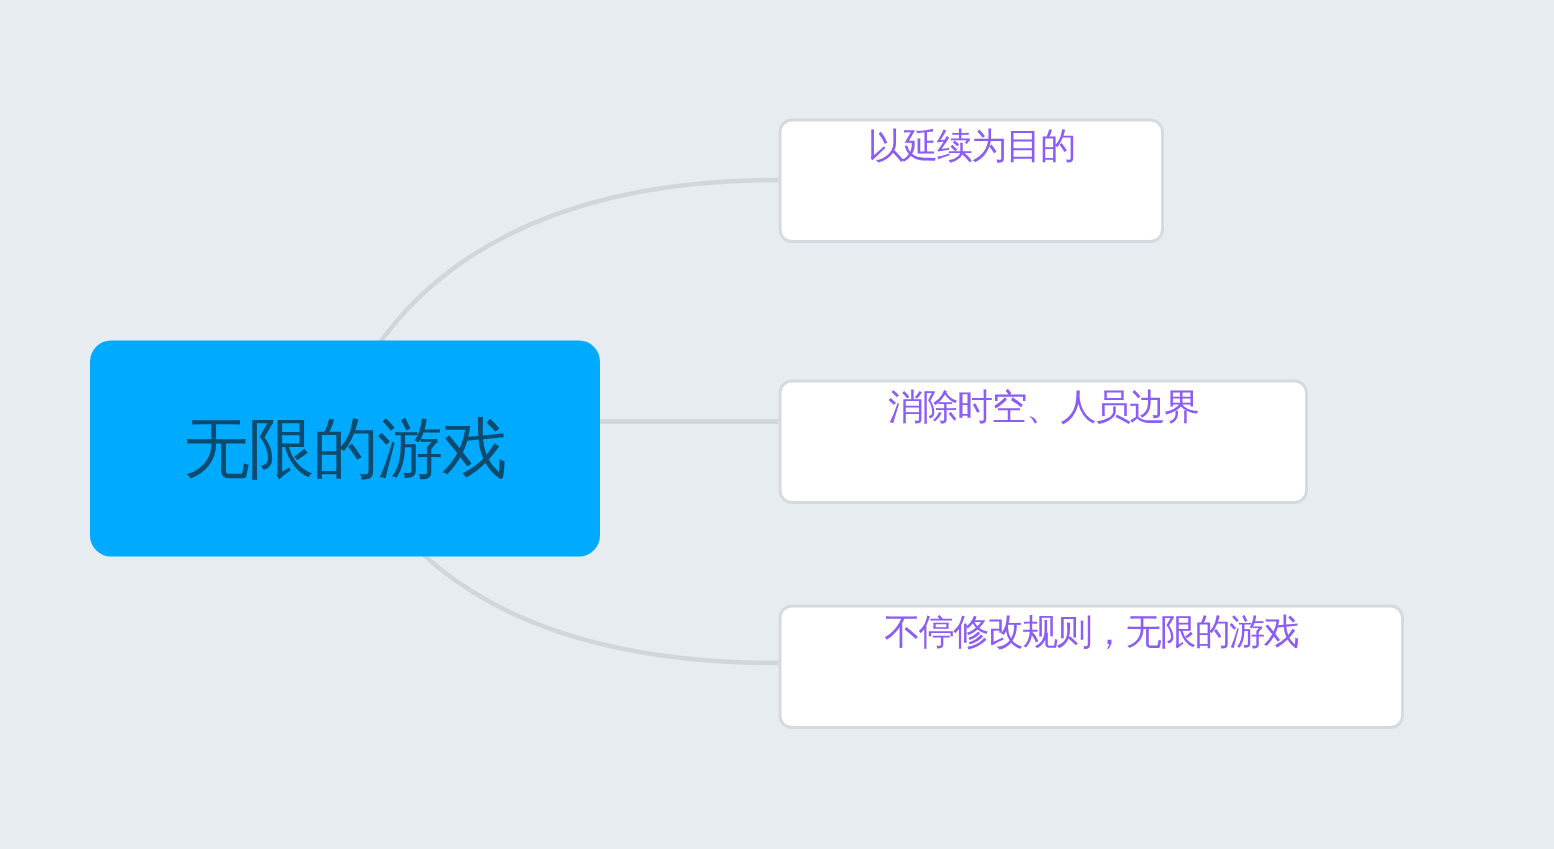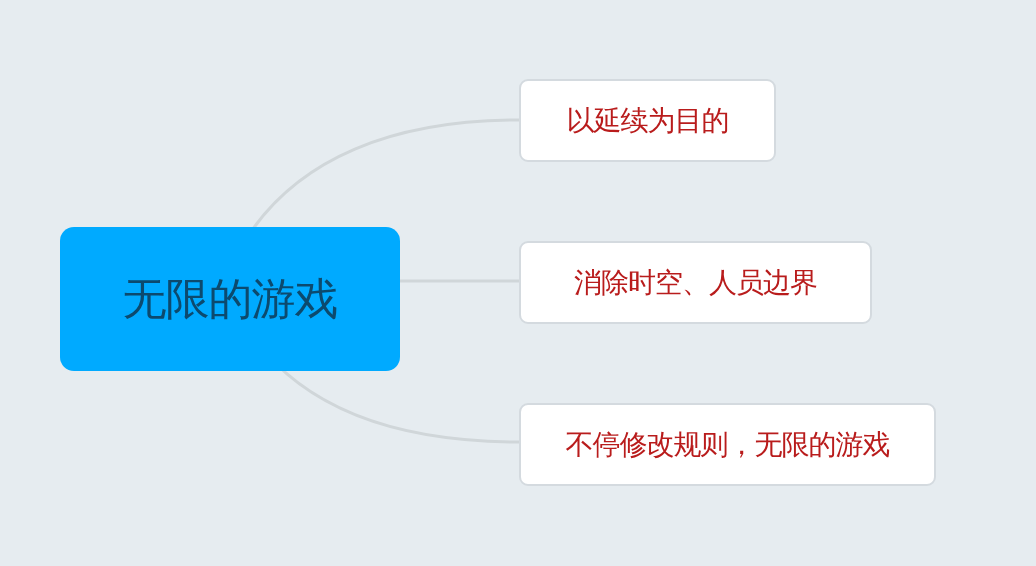--- a/index.html
+++ b/index.html
@@ -42,29 +42,29 @@
     }
     .child-node {
       position: absolute;
       left: 519px;
       height: 83px;
       background: #ffffff;
       border: 2px solid #d4dadf;
       border-radius: 9px;
       box-sizing: border-box;
       display: flex;
-      align-items: center;
+      align-items: flex-start;
       justify-content: center;
-      color: #b91c1c;
-      font-size: 28px;
+      color: #8b5cf6;
+      font-size: 24px;
       letter-spacing: -1px;
       white-space: nowrap;
     }
     .child-1 { top: 79px;  width: 257px; }
-    .child-2 { top: 241px; width: 353px; }
+    .child-2 { top: 253px; width: 353px; }
     .child-3 { top: 403px; width: 417px; }
   </style>
 </head>
 <body>
 
 <div class="canvas">
 
   <svg class="connectors" viewBox="0 0 1036 566">
     <path d="M 250 233 C 300 160, 390 120, 519 120" fill="none" stroke="#d0d6d9" stroke-width="3"></path>
     <path d="M 400 281 L 519 281" fill="none" stroke="#d0d6d9" stroke-width="3"></path>

